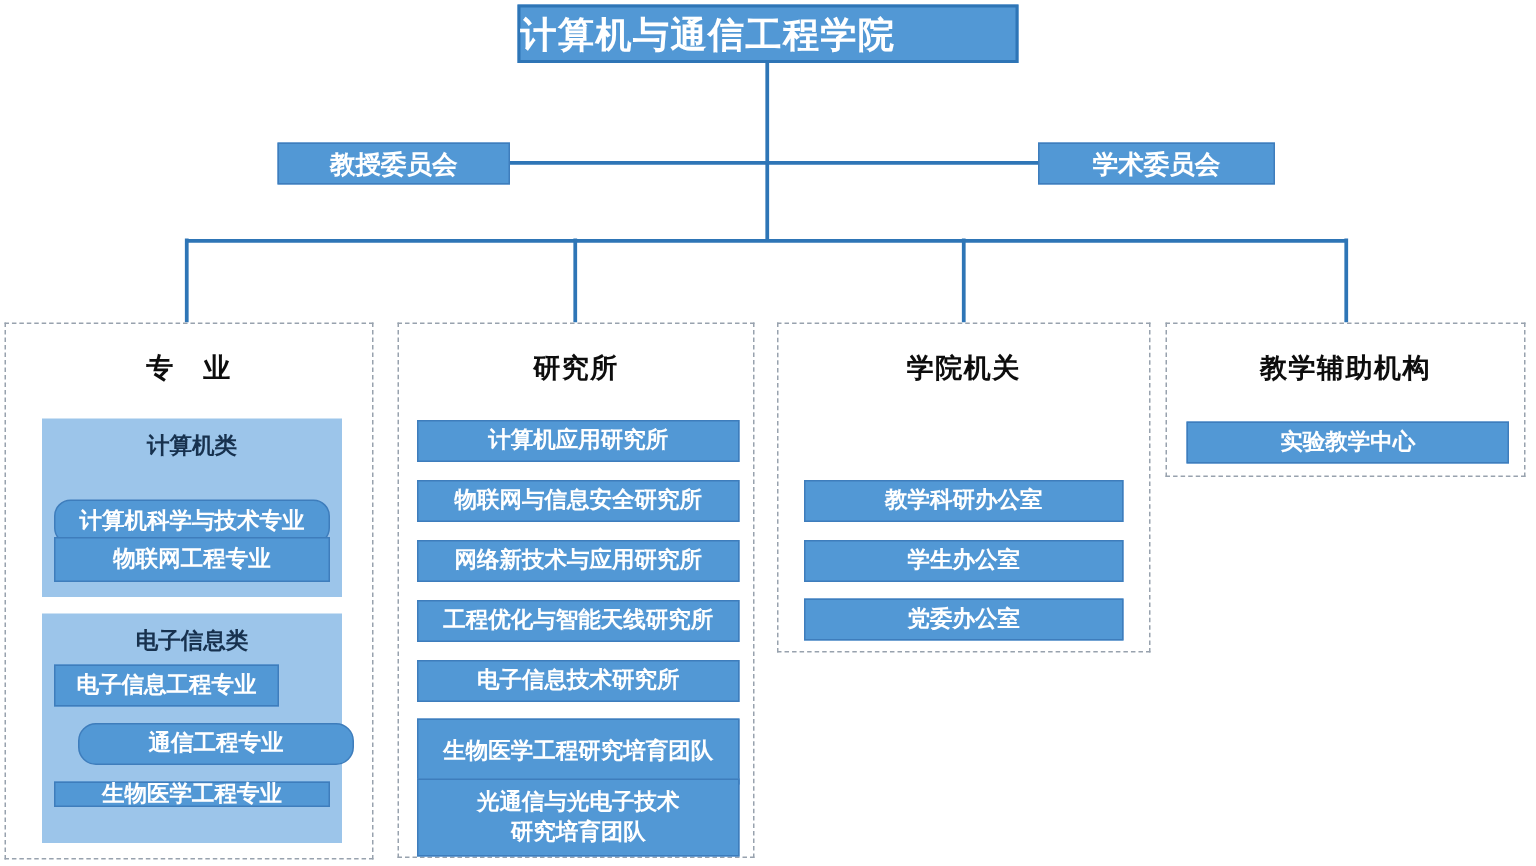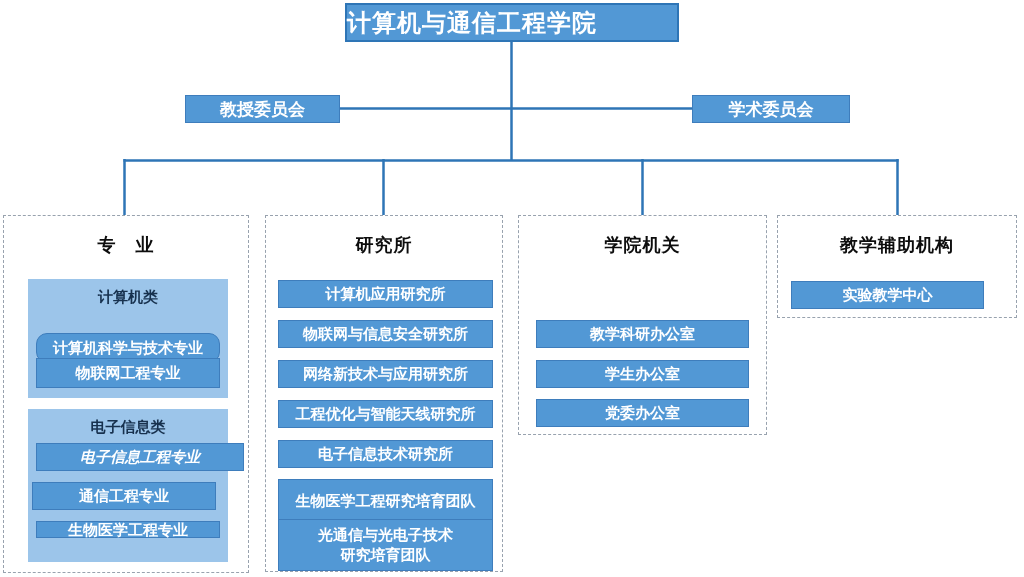--- a/index.html
+++ b/index.html
@@ -80,22 +80,22 @@
     <div class="col-title">专　业</div>
 
     <div class="group" style="left:24px;top:63px;width:200px;height:119px;">
       <div class="group-title">计算机类</div>
       <div class="bbox" style="left:8px;top:54px;width:184px;height:30px;border-radius:11px;">计算机科学与技术专业</div>
       <div class="bbox" style="left:8px;top:79px;width:184px;height:30px;">物联网工程专业</div>
     </div>
 
     <div class="group" style="left:24px;top:193px;width:200px;height:153px;">
       <div class="group-title">电子信息类</div>
-      <div class="bbox" style="left:8px;top:34px;width:208px;height:28px;font-style:italic;">电子信息工程专业</div>
-      <div class="bbox" style="left:4px;top:73px;width:184px;height:28px;">通信工程专业</div>
+      <div class="bbox" style="left:8px;top:34px;width:150px;height:28px;">电子信息工程专业</div>
+      <div class="bbox" style="left:24px;top:73px;width:184px;height:28px;border-radius:12px;">通信工程专业</div>
       <div class="bbox" style="left:8px;top:112px;width:184px;height:17px;">生物医学工程专业</div>
     </div>
   </div>
 
   <div class="panel" style="left:265px;top:215px;width:238px;height:357px;">
     <div class="col-title">研究所</div>
     <div class="bbox" style="left:12px;top:64px;width:215px;height:28px;">计算机应用研究所</div>
     <div class="bbox" style="left:12px;top:104px;width:215px;height:28px;">物联网与信息安全研究所</div>
     <div class="bbox" style="left:12px;top:144px;width:215px;height:28px;">网络新技术与应用研究所</div>
     <div class="bbox" style="left:12px;top:184px;width:215px;height:28px;">工程优化与智能天线研究所</div>
@@ -107,16 +107,16 @@
 
   <div class="panel" style="left:518px;top:215px;width:249px;height:220px;">
     <div class="col-title">学院机关</div>
     <div class="bbox" style="left:17px;top:104px;width:213px;height:28px;">教学科研办公室</div>
     <div class="bbox" style="left:17px;top:144px;width:213px;height:28px;">学生办公室</div>
     <div class="bbox" style="left:17px;top:183px;width:213px;height:28px;">党委办公室</div>
   </div>
 
   <div class="panel" style="left:777px;top:215px;width:240px;height:103px;">
     <div class="col-title">教学辅助机构</div>
-    <div class="bbox" style="left:13px;top:65px;width:193px;height:28px;">实验教学中心</div>
+    <div class="bbox" style="left:13px;top:65px;width:215px;height:28px;">实验教学中心</div>
   </div>
 
 </div>
 
 </body></html>

